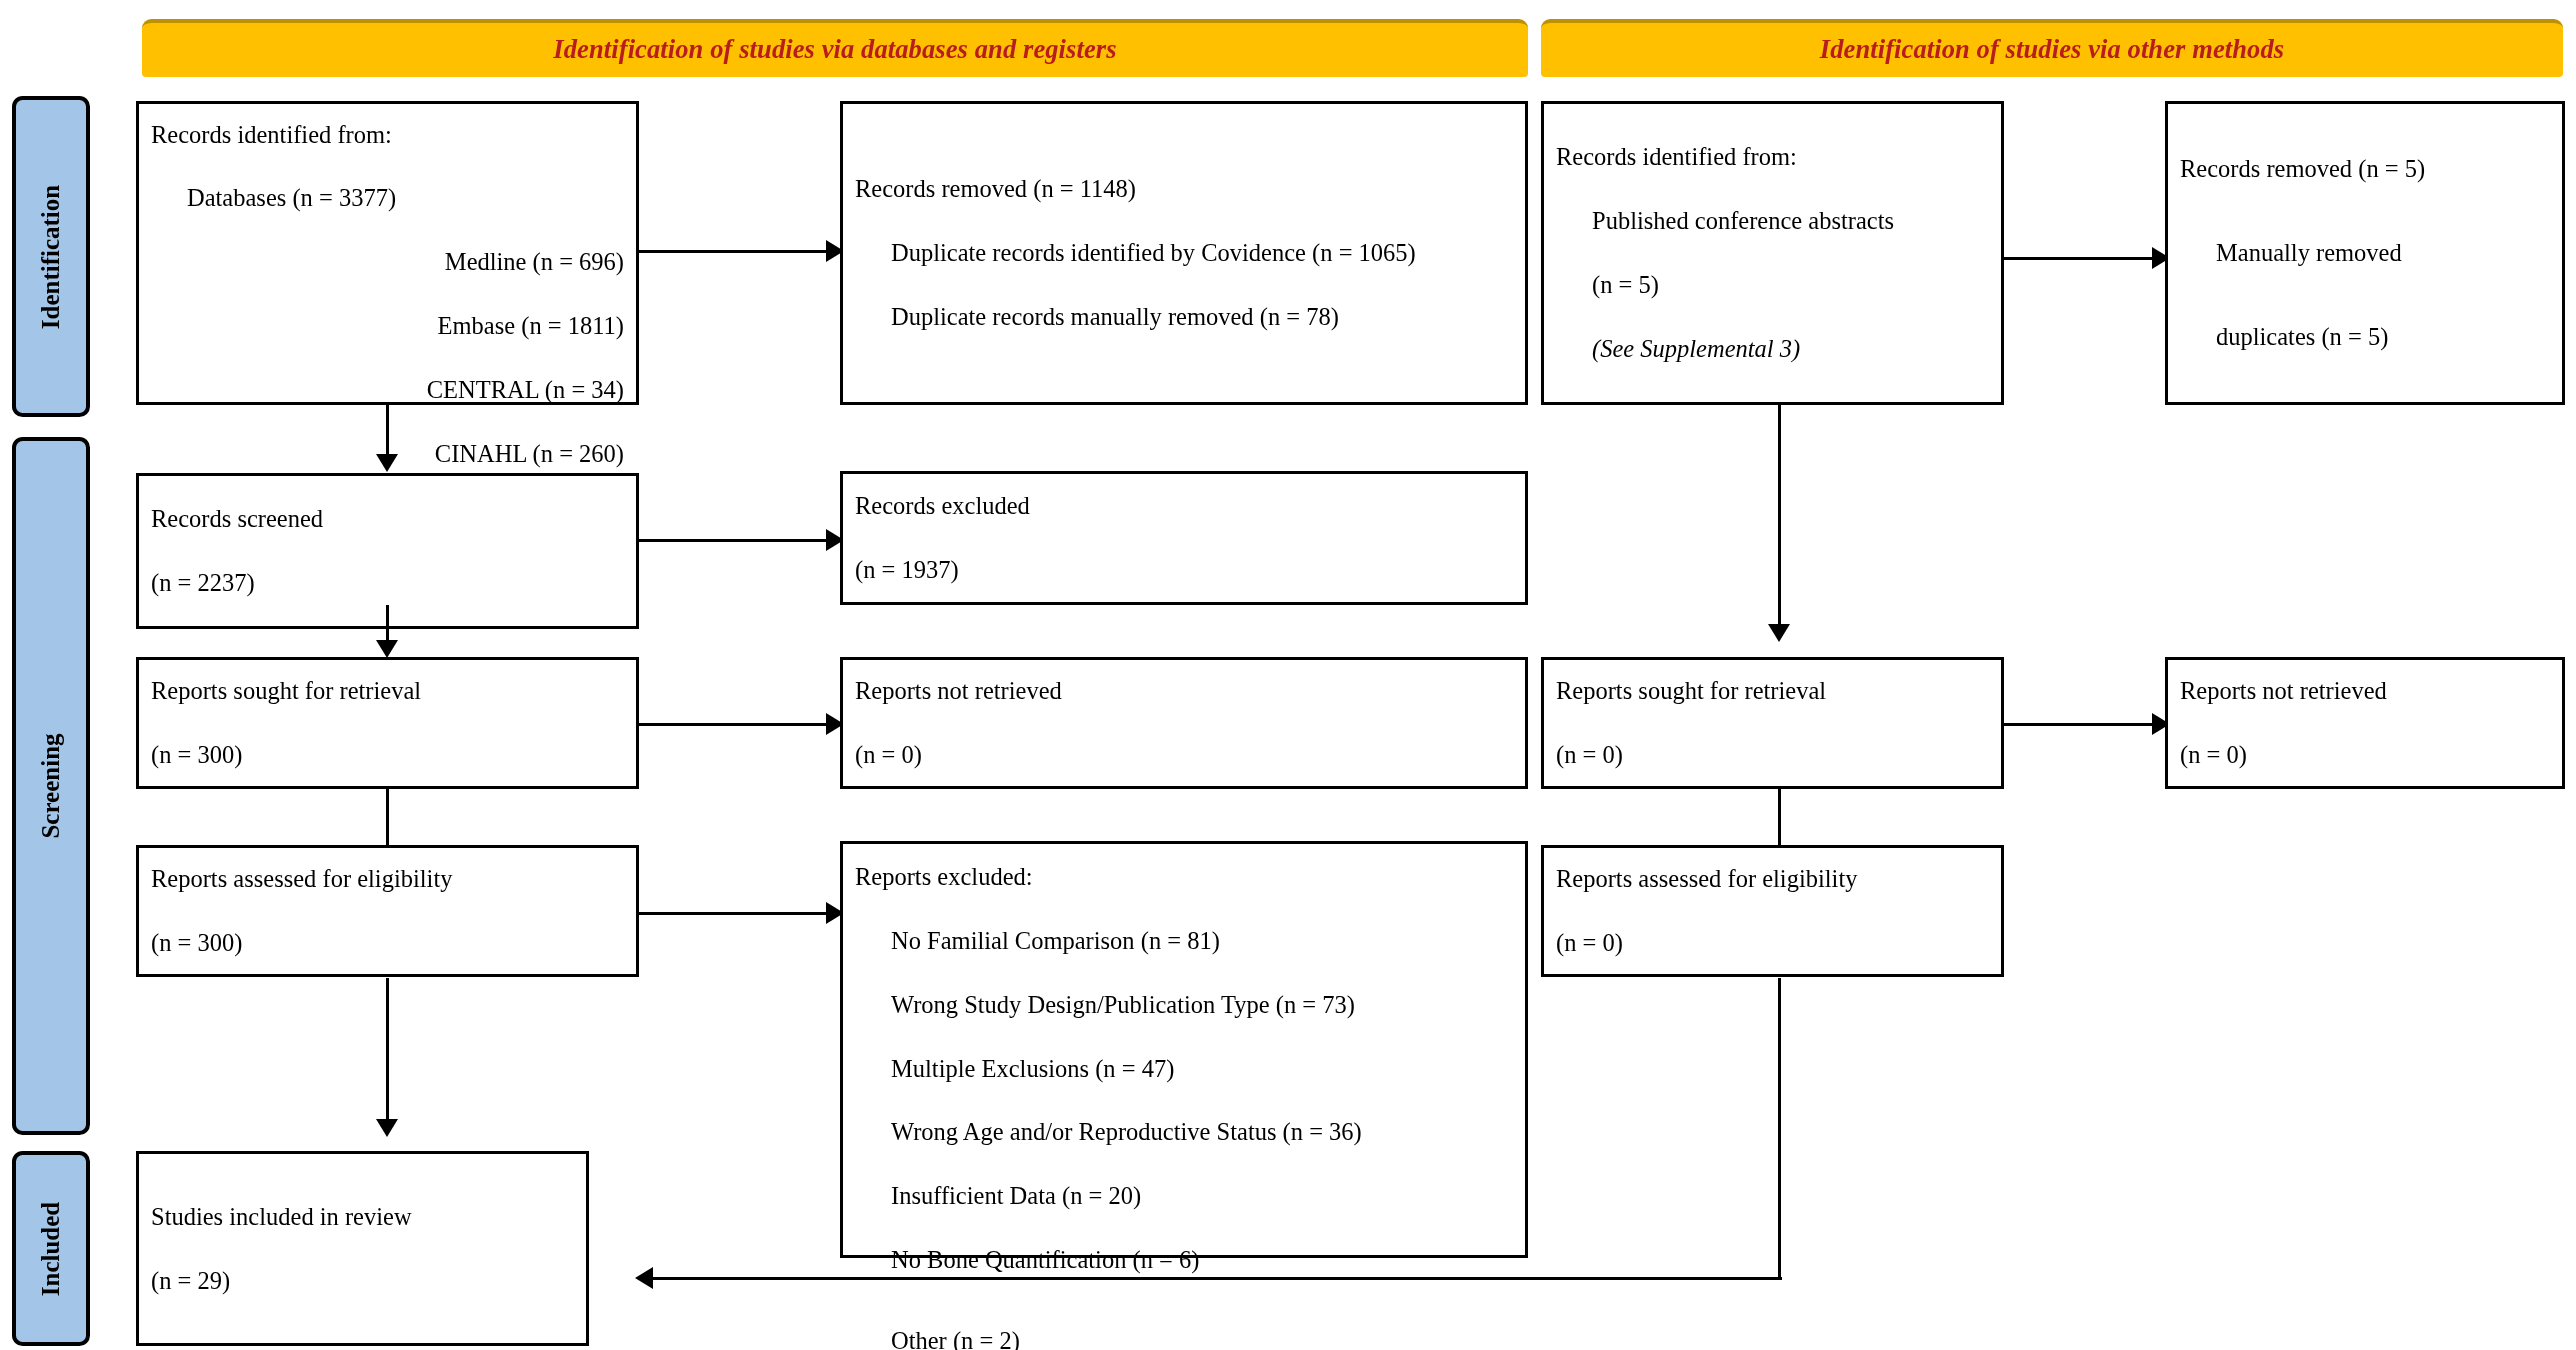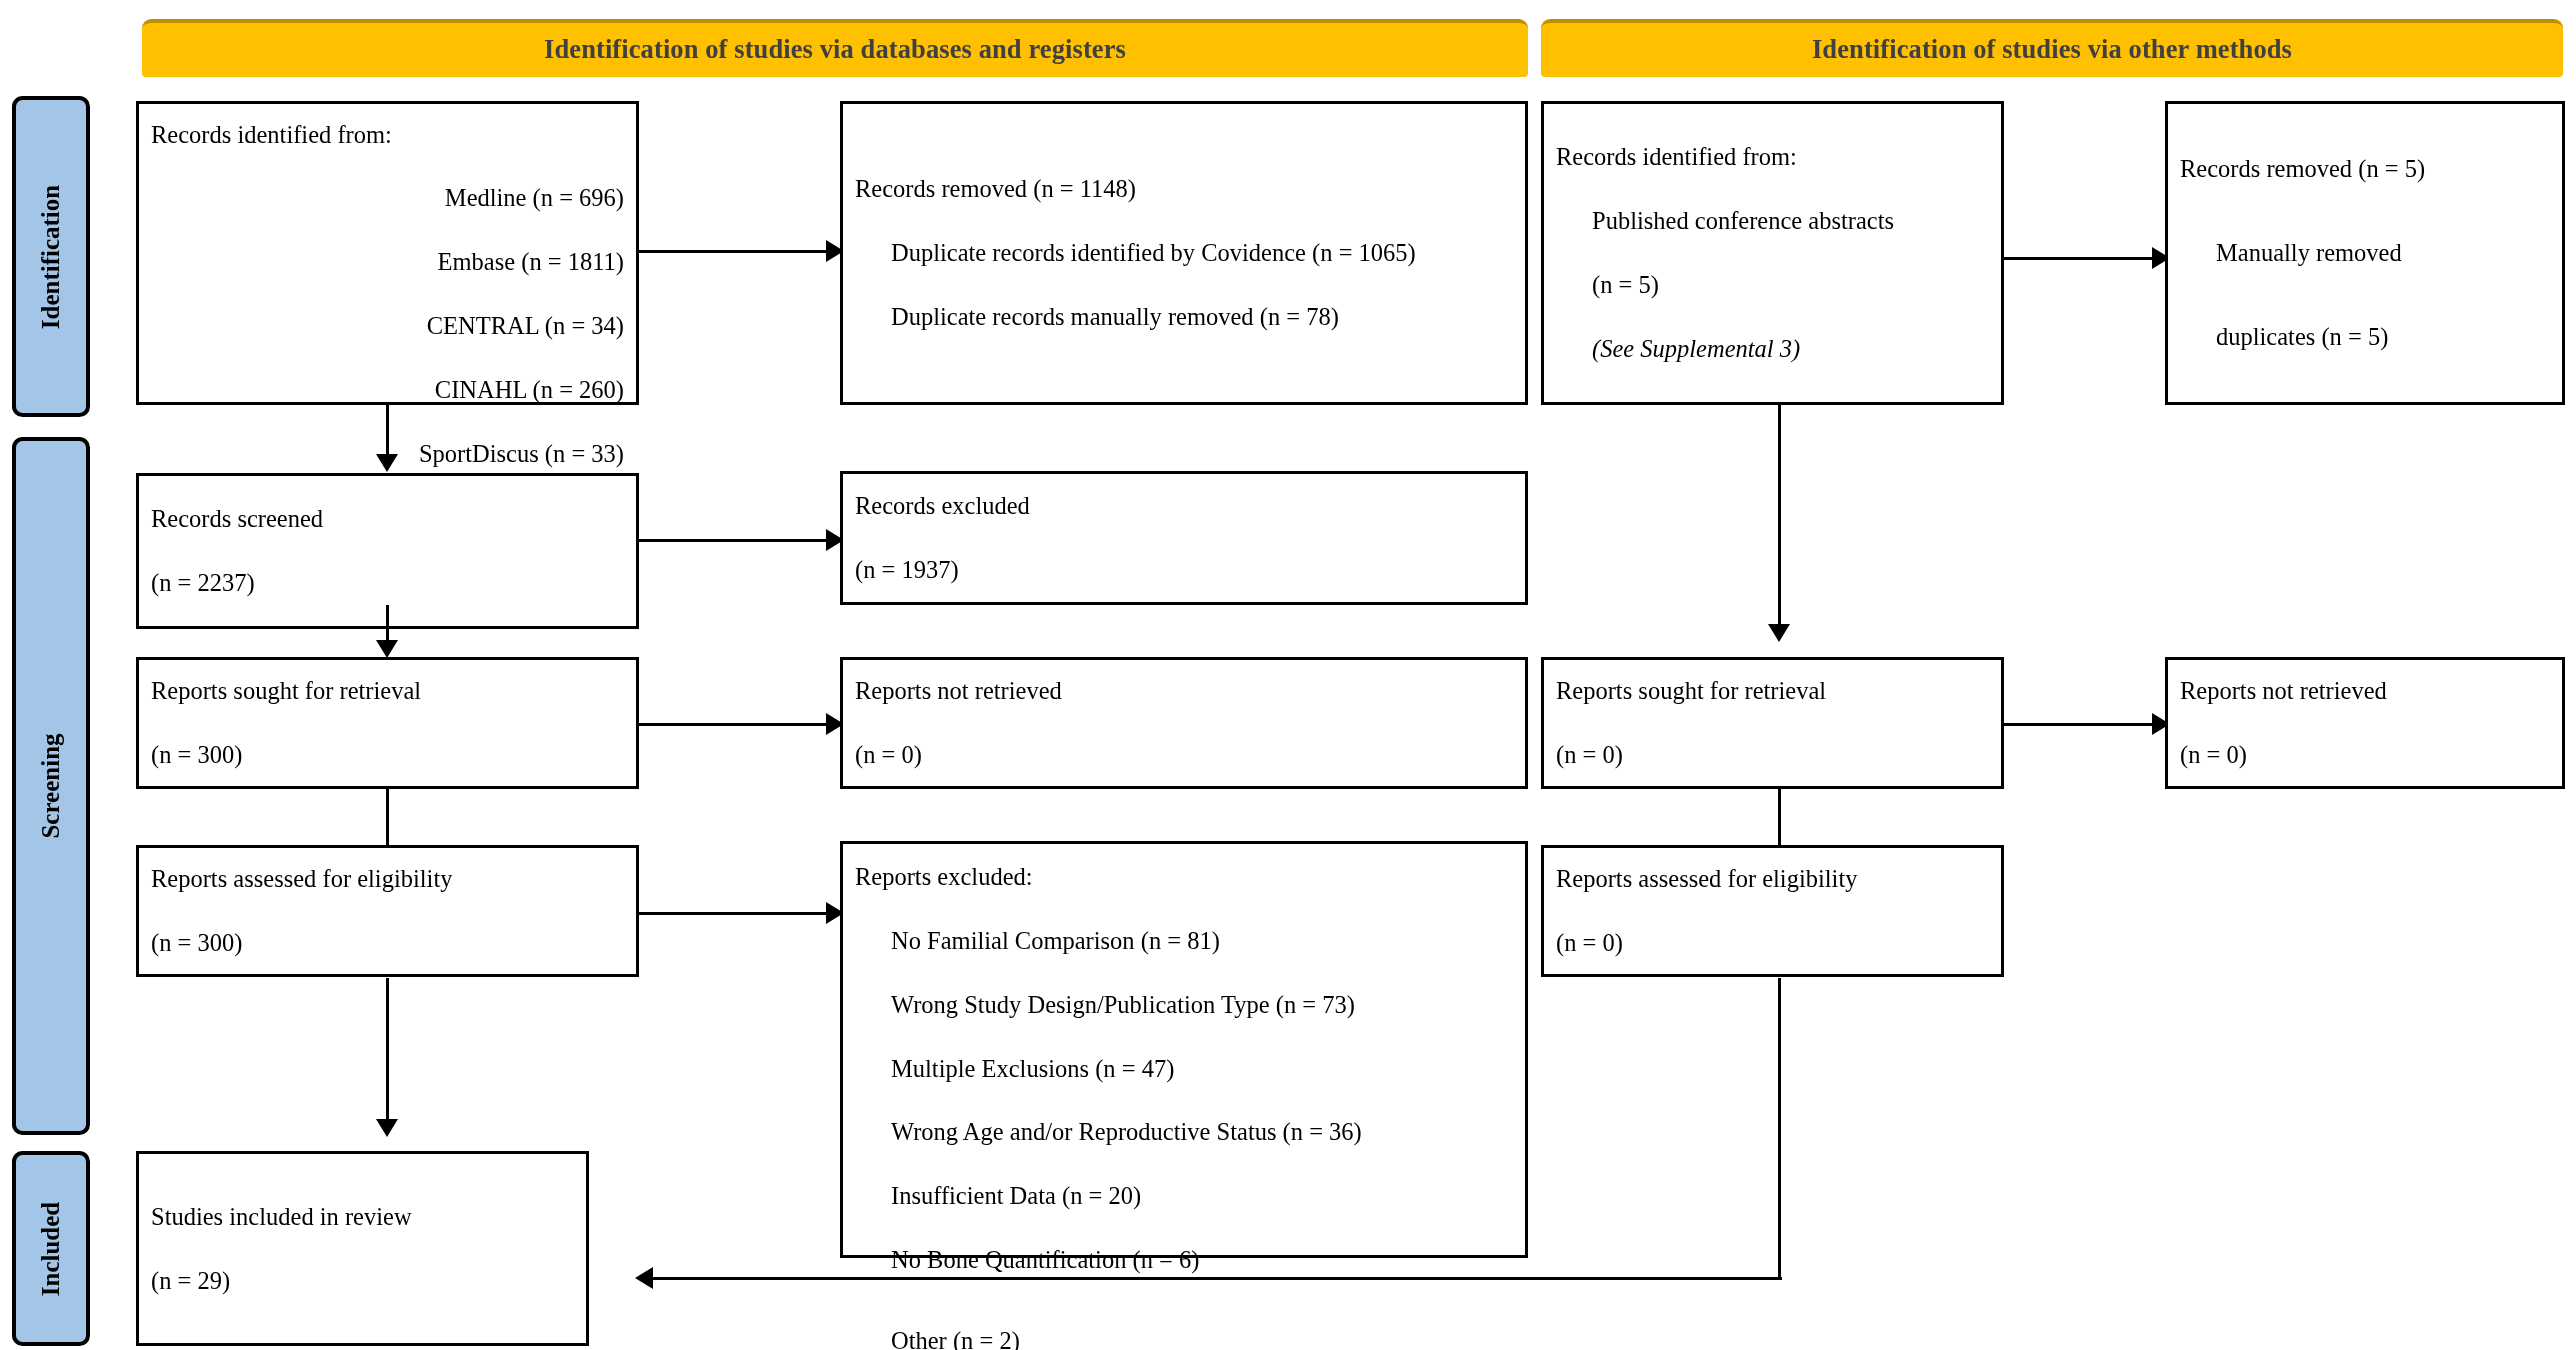--- a/index.html
+++ b/index.html
@@ -22,24 +22,25 @@
   
   .banner {
     position: absolute;
     background: #FFC000;
     border-top: 4.6px solid #BF9000;
     border-radius: 9.3px 9.3px 4px 4px;
     box-sizing: border-box;
     display: flex;
     align-items: center;
     justify-content: center;
-    color: #404040;
+    color: #b91c1c;
     font-weight: bold;
     font-size: 26.5px;
     letter-spacing: 0.1px;
+    font-style: italic;
   }
 
   
   .stage-label {
     position: absolute;
     background: #A3C6E8;
     border: 4px solid #000000;
     border-radius: 10.6px;
     box-sizing: border-box;
     display: flex;
@@ -126,20 +127,21 @@
   <div class="stage-label" style="left:12px; top:437px; width:78px; height:698px;">
     <span>Screening</span>
   </div>
 
   <div class="stage-label" style="left:12px; top:1151px; width:78px; height:195px;">
     <span>Included</span>
   </div>
 
   <div class="box" style="left:136px; top:101px; width:503px; height:304px; justify-content:flex-start; padding-top:14.6px;">
     <div class="line">Records identified from:</div>
+    <div class="line ind-1">Databases (n = 3377)</div>
     <div class="line ind-2">Medline (n = 696)</div>
     <div class="line ind-2">Embase (n = 1811)</div>
     <div class="line ind-2">CENTRAL (n = 34)</div>
     <div class="line ind-2">CINAHL (n = 260)</div>
     <div class="line ind-2">SportDiscus (n = 33)</div>
     <div class="line ind-2">Scopus (n= 543)</div>
   </div>
 
   <div class="hline" style="left:638px; top:250px; width:198px;"></div>
   <div class="arrow-r" style="left:826px; top:240px;"></div>

